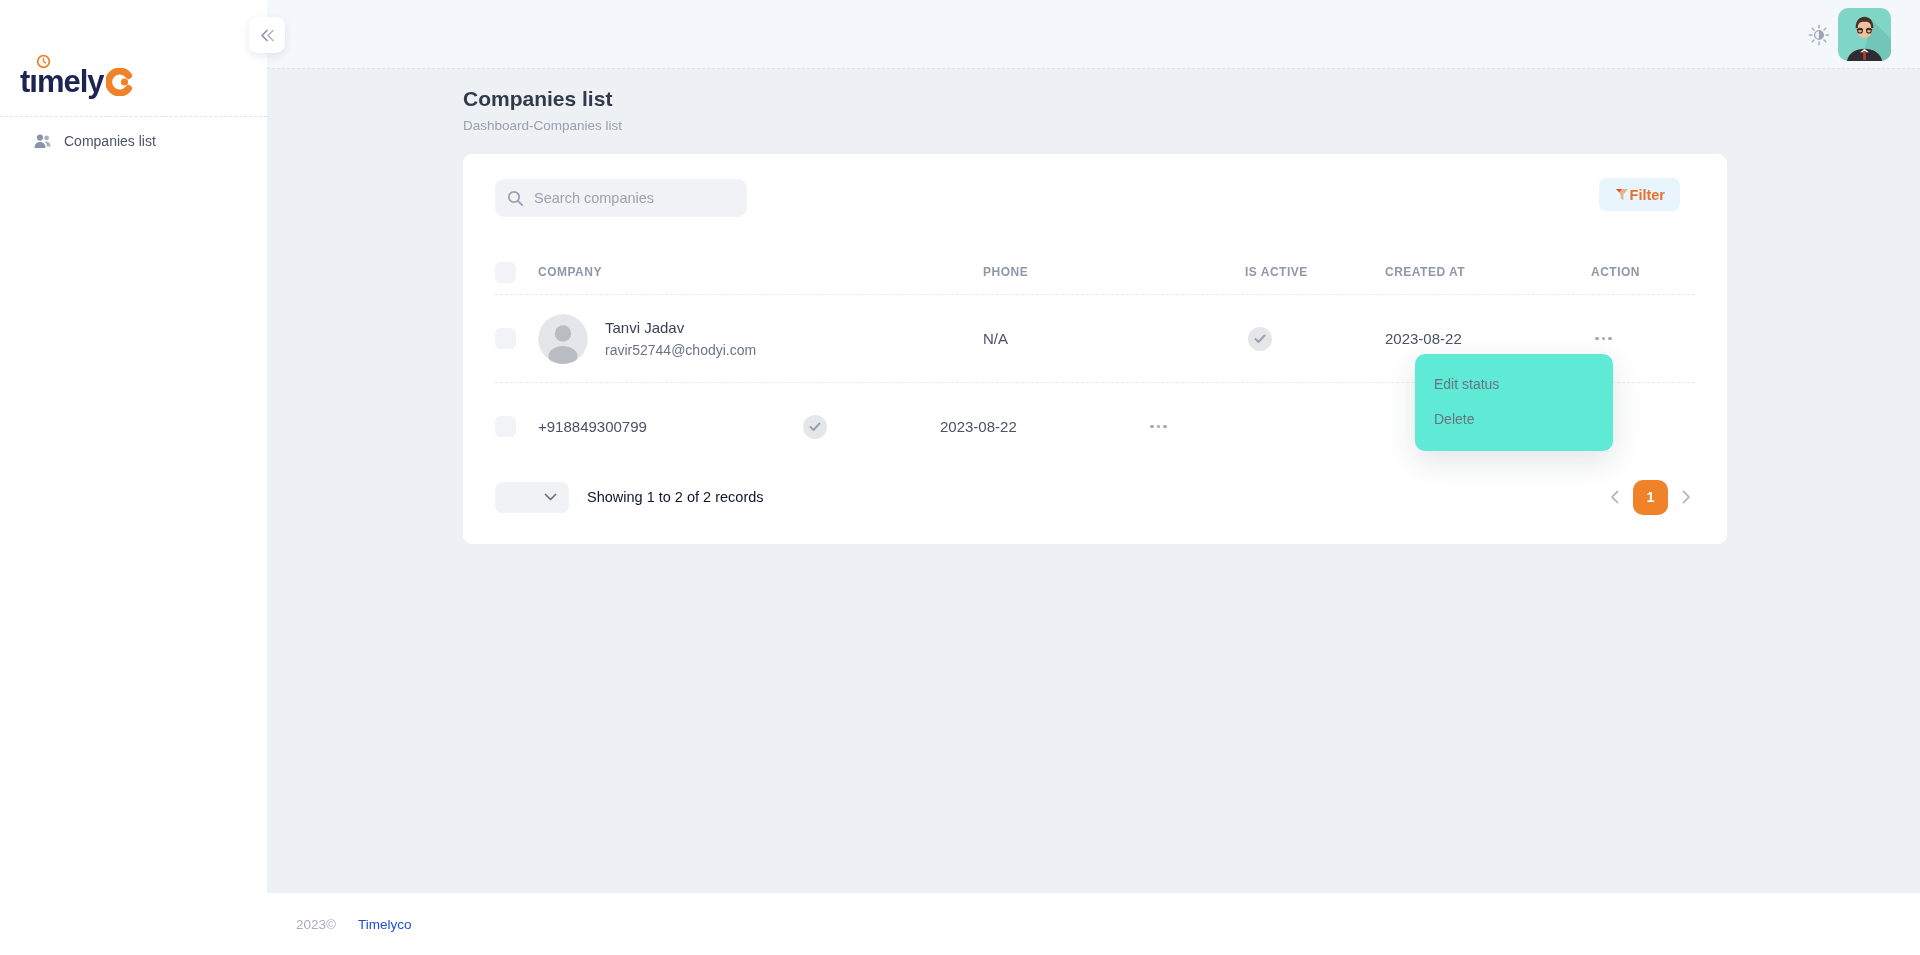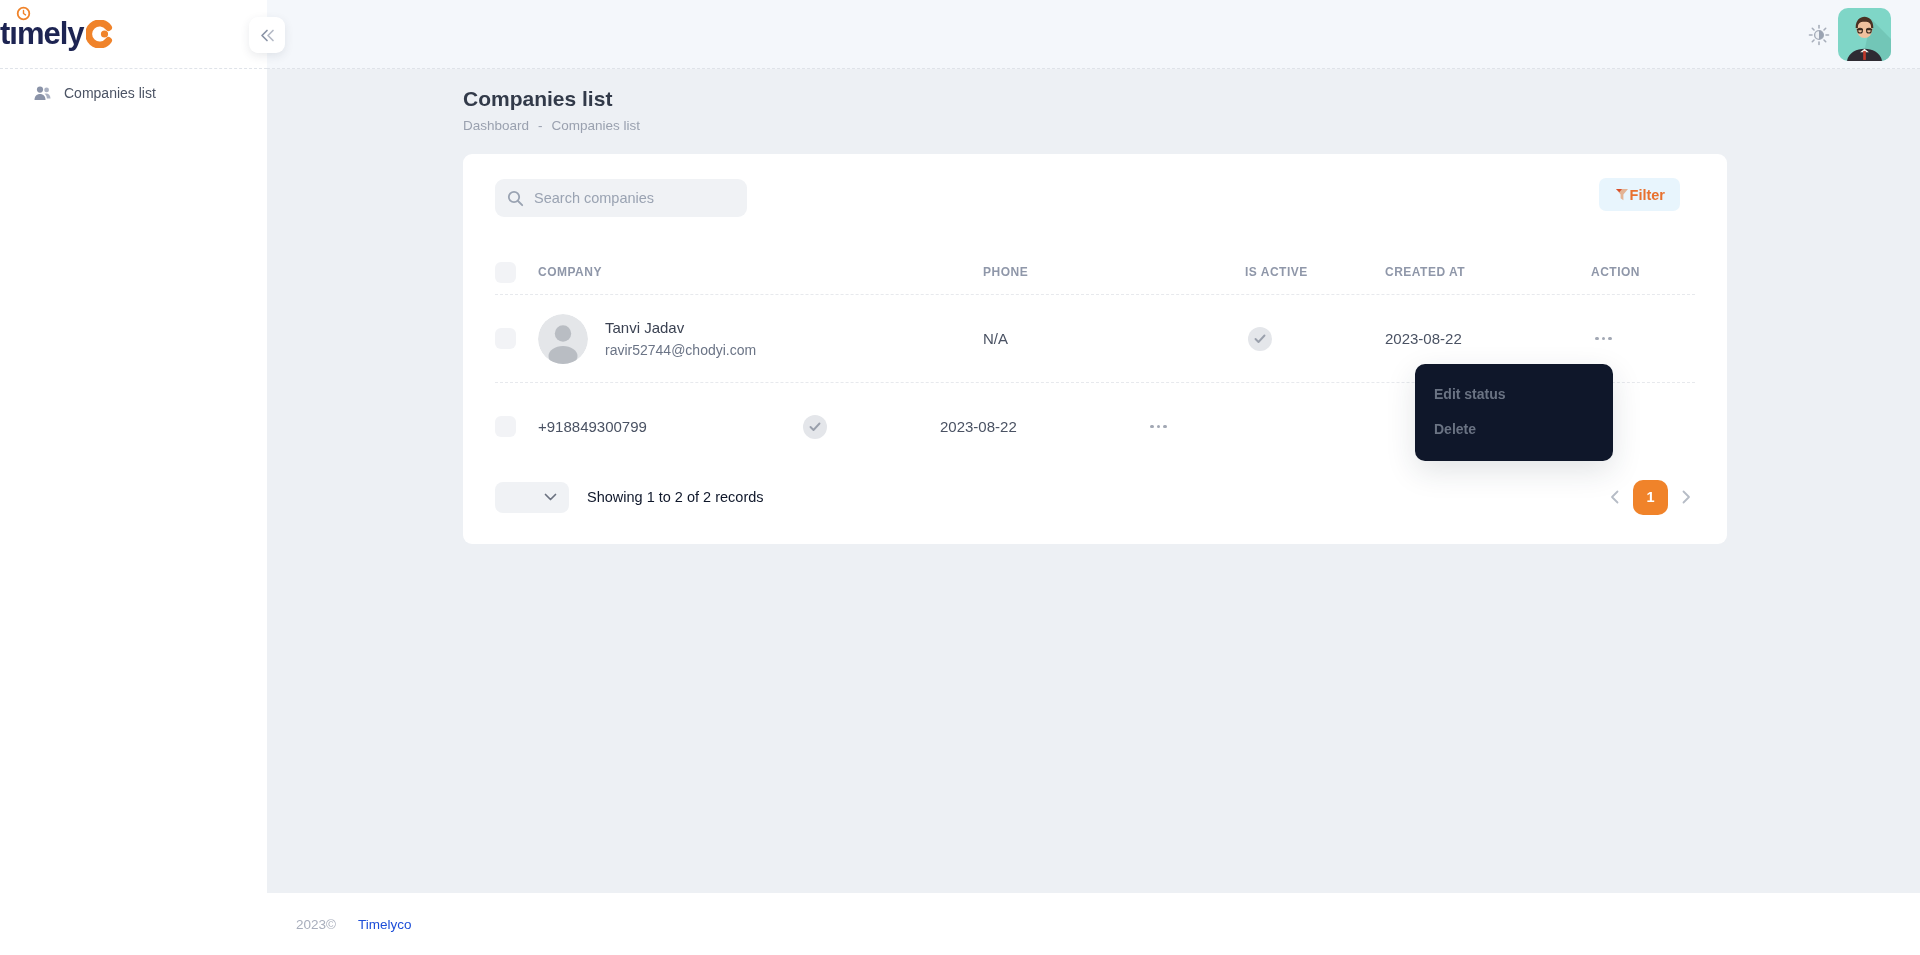--- a/index.html
+++ b/index.html
@@ -26,21 +26,21 @@
     border-radius:10px; overflow:hidden; cursor:pointer;
   }
 
   
   .sidebar {
     position:absolute; left:0; top:0; width:267px; height:893px;
     background:#ffffff; z-index:3;
   }
   .logo-area {
     height:69px; border-bottom:1px dashed #dfe3e9;
-    display:flex; align-items:center; position:relative;
+    display:flex; align-items:center; padding-left:20px; position:relative;margin-top:48px;
   }
   .brand-wrap { position:relative; display:flex; align-items:center; }
   .brand-text {
     font-size:31px; font-weight:bold; color:#1d2452; letter-spacing:-1px;
   }
   .brand-clock { position:absolute; left:16px; top:-10px; }
   .brand-c { margin-left:2px; margin-top:4px; }
   .collapse-btn {
     position:absolute; left:249px; top:17px; width:36px; height:36px;
     background:#fff; border-radius:9px; box-shadow:0 3px 10px rgba(40,50,70,.10);
@@ -48,21 +48,21 @@
   }
   .side-item {
     display:flex; align-items:center; gap:13px;
     padding:16px 0 16px 34px; cursor:pointer;
   }
   .side-item-label { font-size:14px; color:#4b5364; }
 
   
   .page-head { position:absolute; left:463px; top:87px; }
   .page-title { font-size:21px; font-weight:bold; color:#323a49; }
-  .breadcrumb { margin-top:7px; font-size:13.5px; color:#9aa1af; display:flex; gap:9px; }
+  .breadcrumb { margin-top:7px; font-size:13.5px; color:#9aa1af; display:flex; }
 
   
   .card {
     position:absolute; left:463px; top:154px; width:1264px; height:390px;
     background:#fff; border-radius:9px; z-index:1;
   }
   .search-box {
     position:absolute; left:32px; top:25px; width:252px; height:38px;
     background:#f0f2f5; border-radius:9px;
     display:flex; align-items:center; padding:0 12px; gap:10px;
@@ -127,25 +127,24 @@
     display:flex; align-items:center; justify-content:center;
   }
   .page-current {
     width:35px; height:35px; border-radius:10px; background:#f0832a; border:none;
     color:#fff; font-weight:bold; font-size:14.5px; cursor:pointer;
     font-family:"Liberation Sans", sans-serif;
   }
 
   
   .context-menu {
-    position:absolute; left:1415px; top:364px; width:198px; height:97px;
-    background:#0f172a; border-radius:10px; z-index:20;
+    position:absolute; left:1415px; top:354px; width:198px; height:97px;
+    background:#5eead4; border-radius:10px; z-index:20;
     box-shadow:0 10px 30px rgba(31,45,61,.13);
     padding-top:13px;
-    font-weight:bold;
   }
   .menu-item {
     height:35px; line-height:35px; padding-left:19px;
     font-size:14px; color:#6a7383; cursor:pointer;
   }
 
   
   .footer {
     position:absolute; left:0; top:893px; width:1920px; height:62px;
     background:#fff; display:flex; align-items:center;

